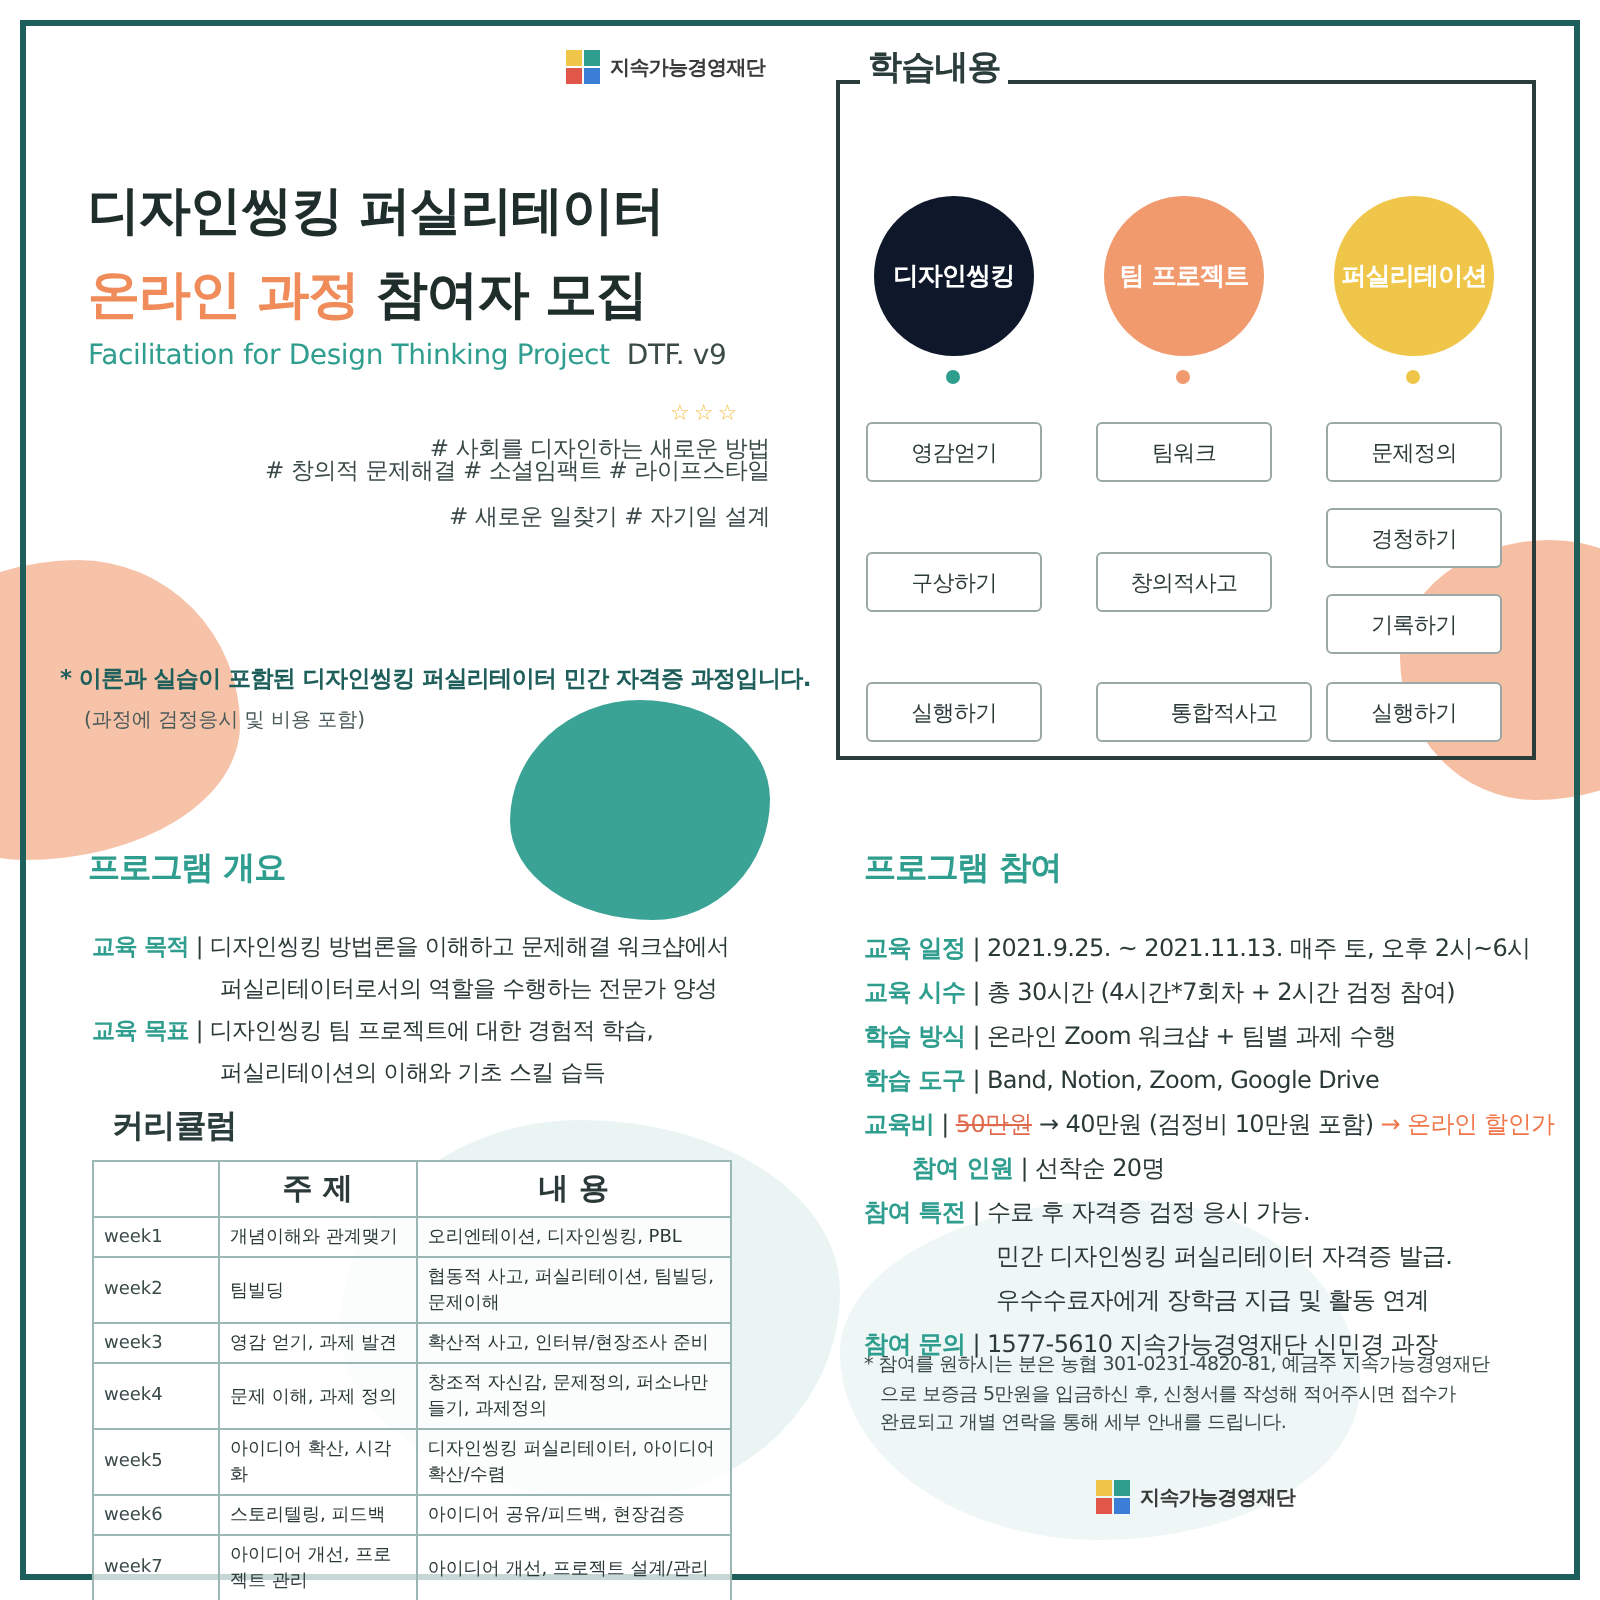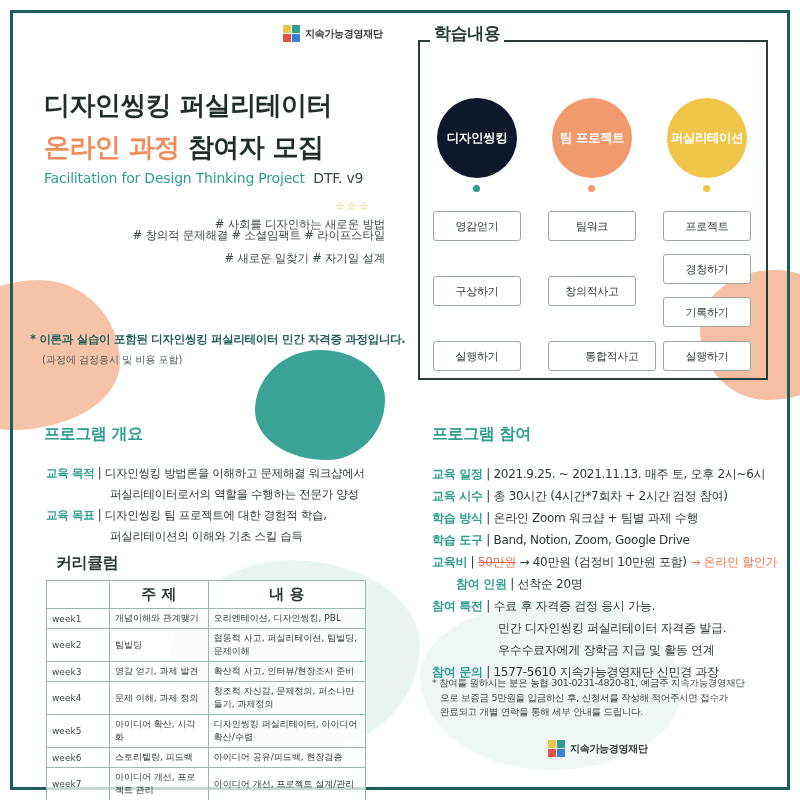--- a/index.html
+++ b/index.html
@@ -141,21 +141,21 @@
   <div class="dot d3"></div>
 
   <div class="box" style="left:433px;top:276px;">구상하기</div>
   <div class="box" style="left:433px;top:211px;">영감얻기</div>
   <div class="box" style="left:433px;top:341px;">실행하기</div>
 
   <div class="box" style="left:548px;top:211px;">팀워크</div>
   <div class="box" style="left:548px;top:276px;">창의적사고</div>
   <div class="box" style="left:548px;top:341px;padding-left:20px;">통합적사고</div>
 
-  <div class="box" style="left:663px;top:211px;">프로젝트</div>
+  <div class="box" style="left:663px;top:211px;">문제정의</div>
   <div class="box" style="left:663px;top:254px;">경청하기</div>
   <div class="box" style="left:663px;top:297px;">기록하기</div>
   <div class="box" style="left:663px;top:341px;">실행하기</div>
 
   <div class="sec-head" id="overview-head">프로그램 개요</div>
   <div class="ov-row" id="ov1"><span class="ov-label">교육 목적</span> | <span>디자인씽킹 방법론을 이해하고 문제해결 워크샵에서</span></div>
   <div class="ov-row" id="ov1b">퍼실리테이터로서의 역할을 수행하는 전문가 양성</div>
   <div class="ov-row" id="ov2"><span class="ov-label">교육 목표</span> | <span>디자인씽킹 팀 프로젝트에 대한 경험적 학습,</span></div>
   <div class="ov-row" id="ov2b">퍼실리테이션의 이해와 기초 스킬 습득</div>
 

